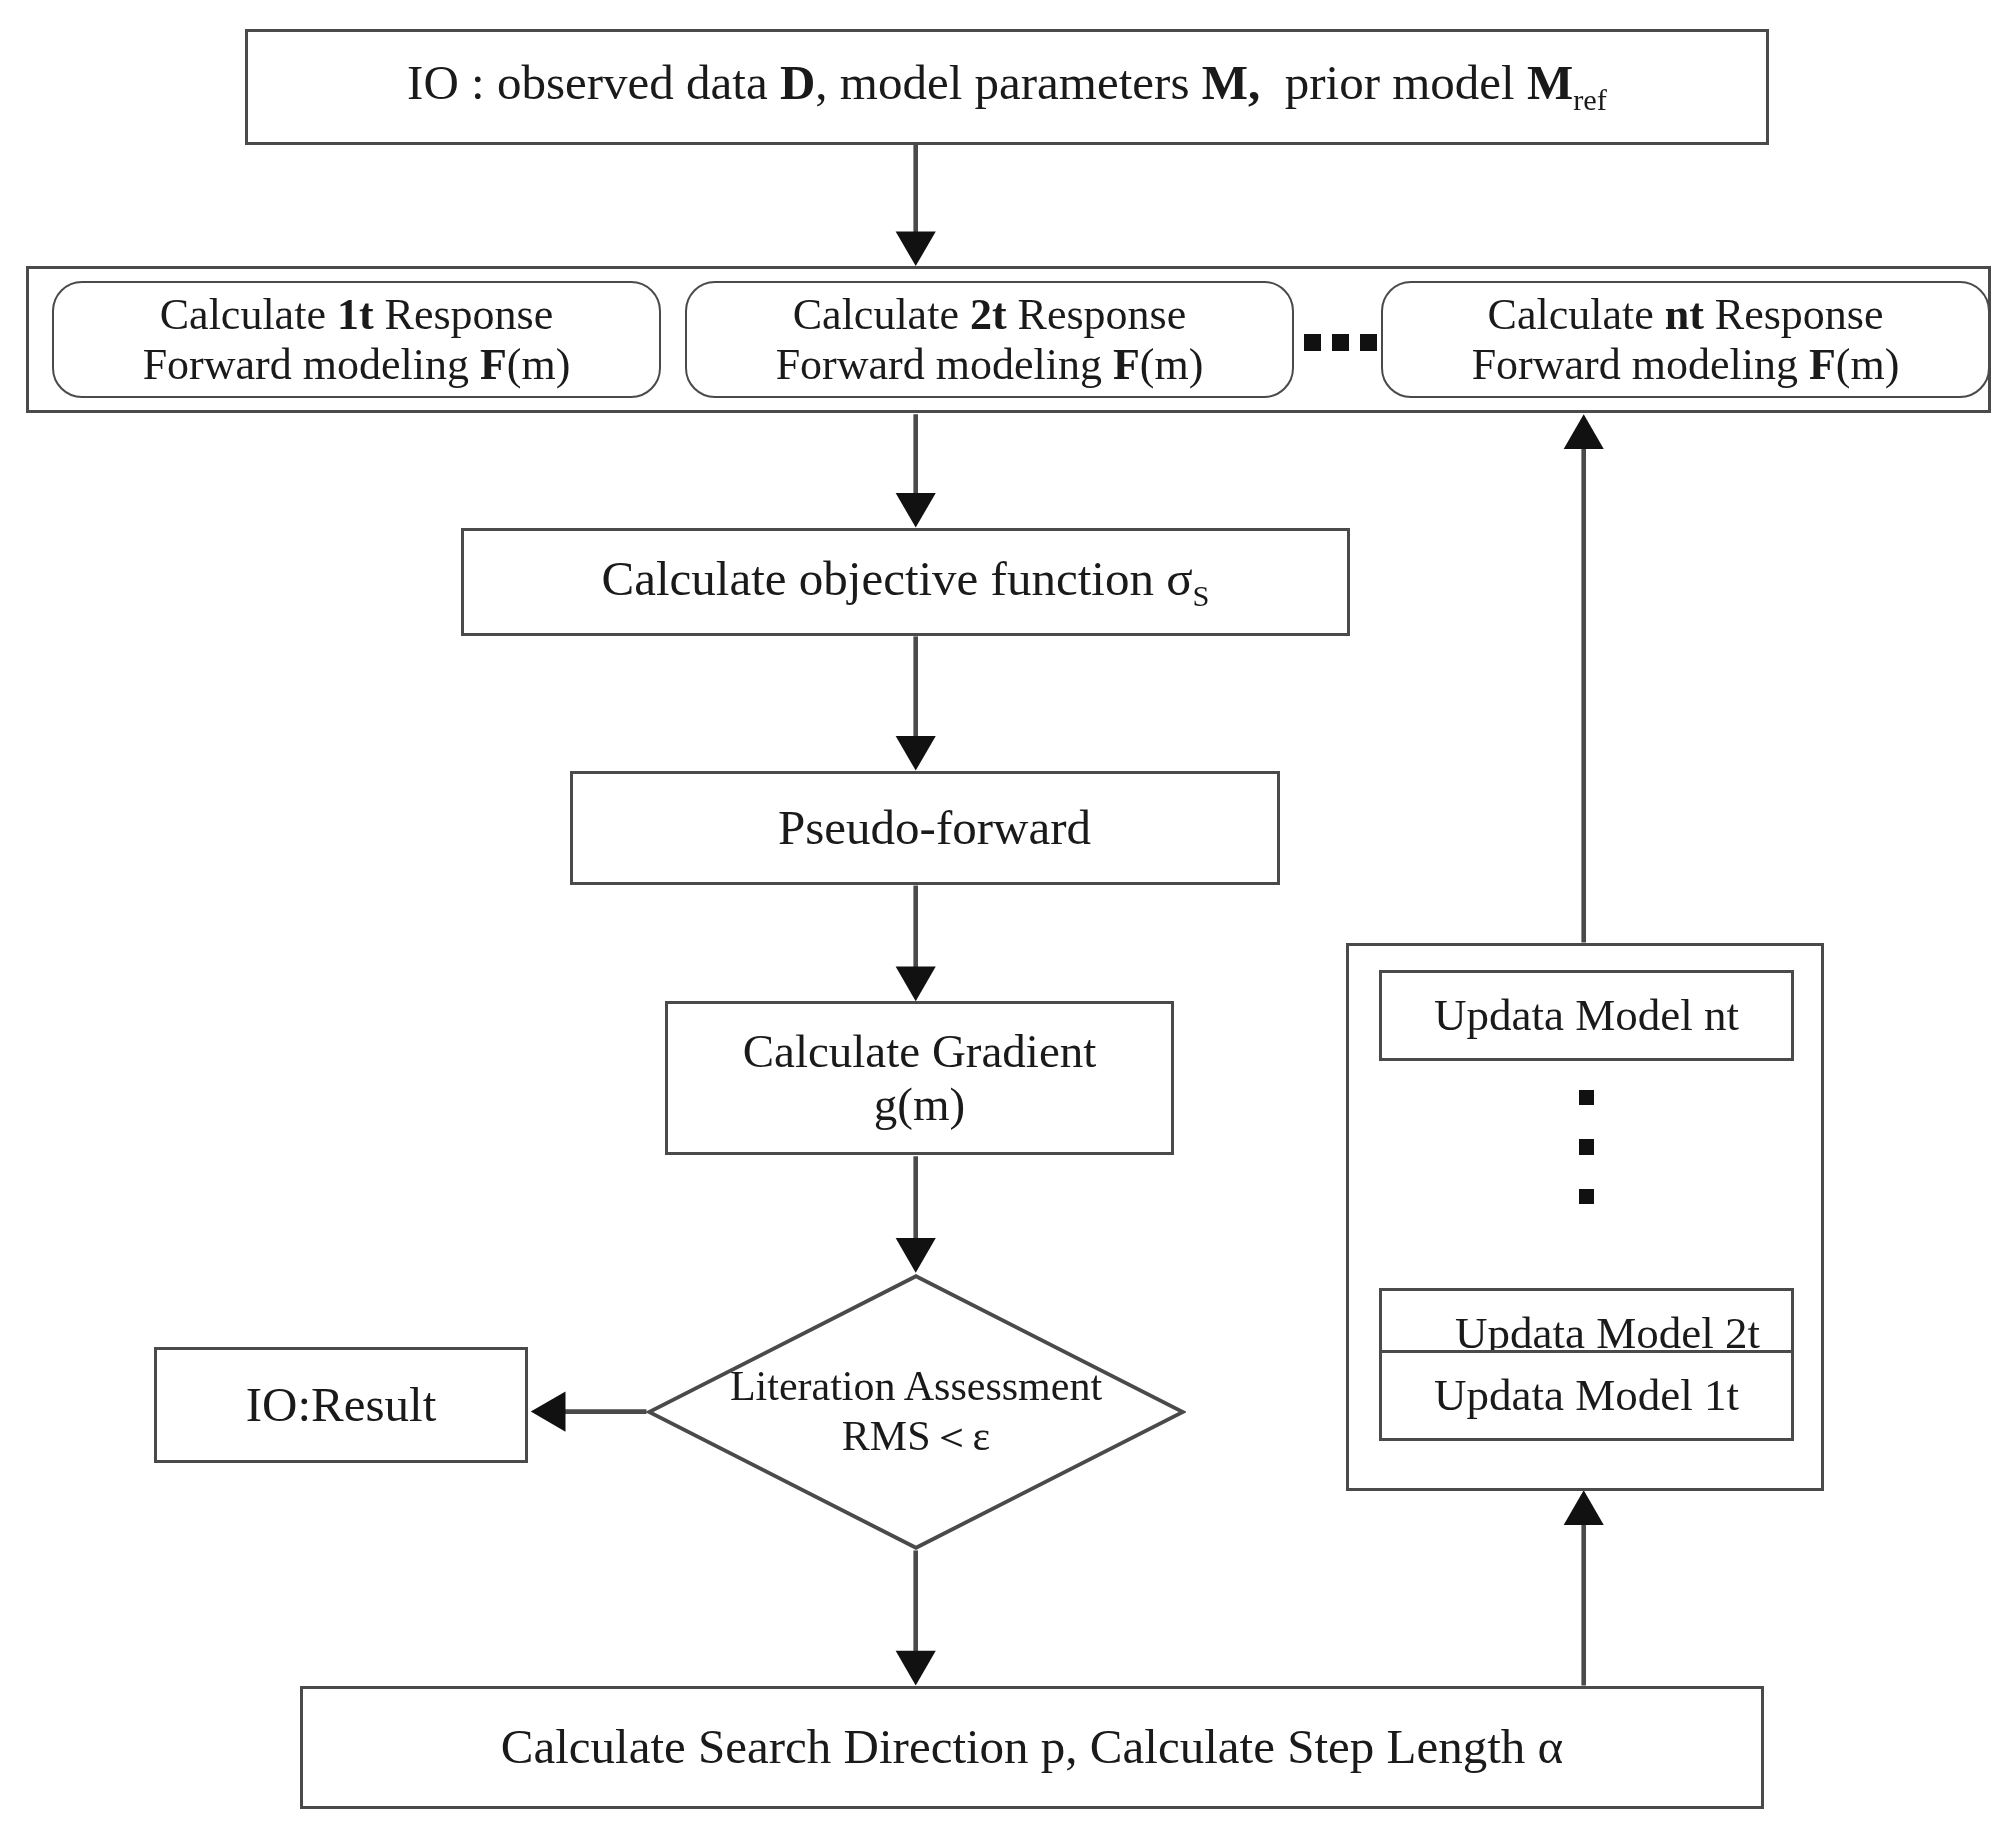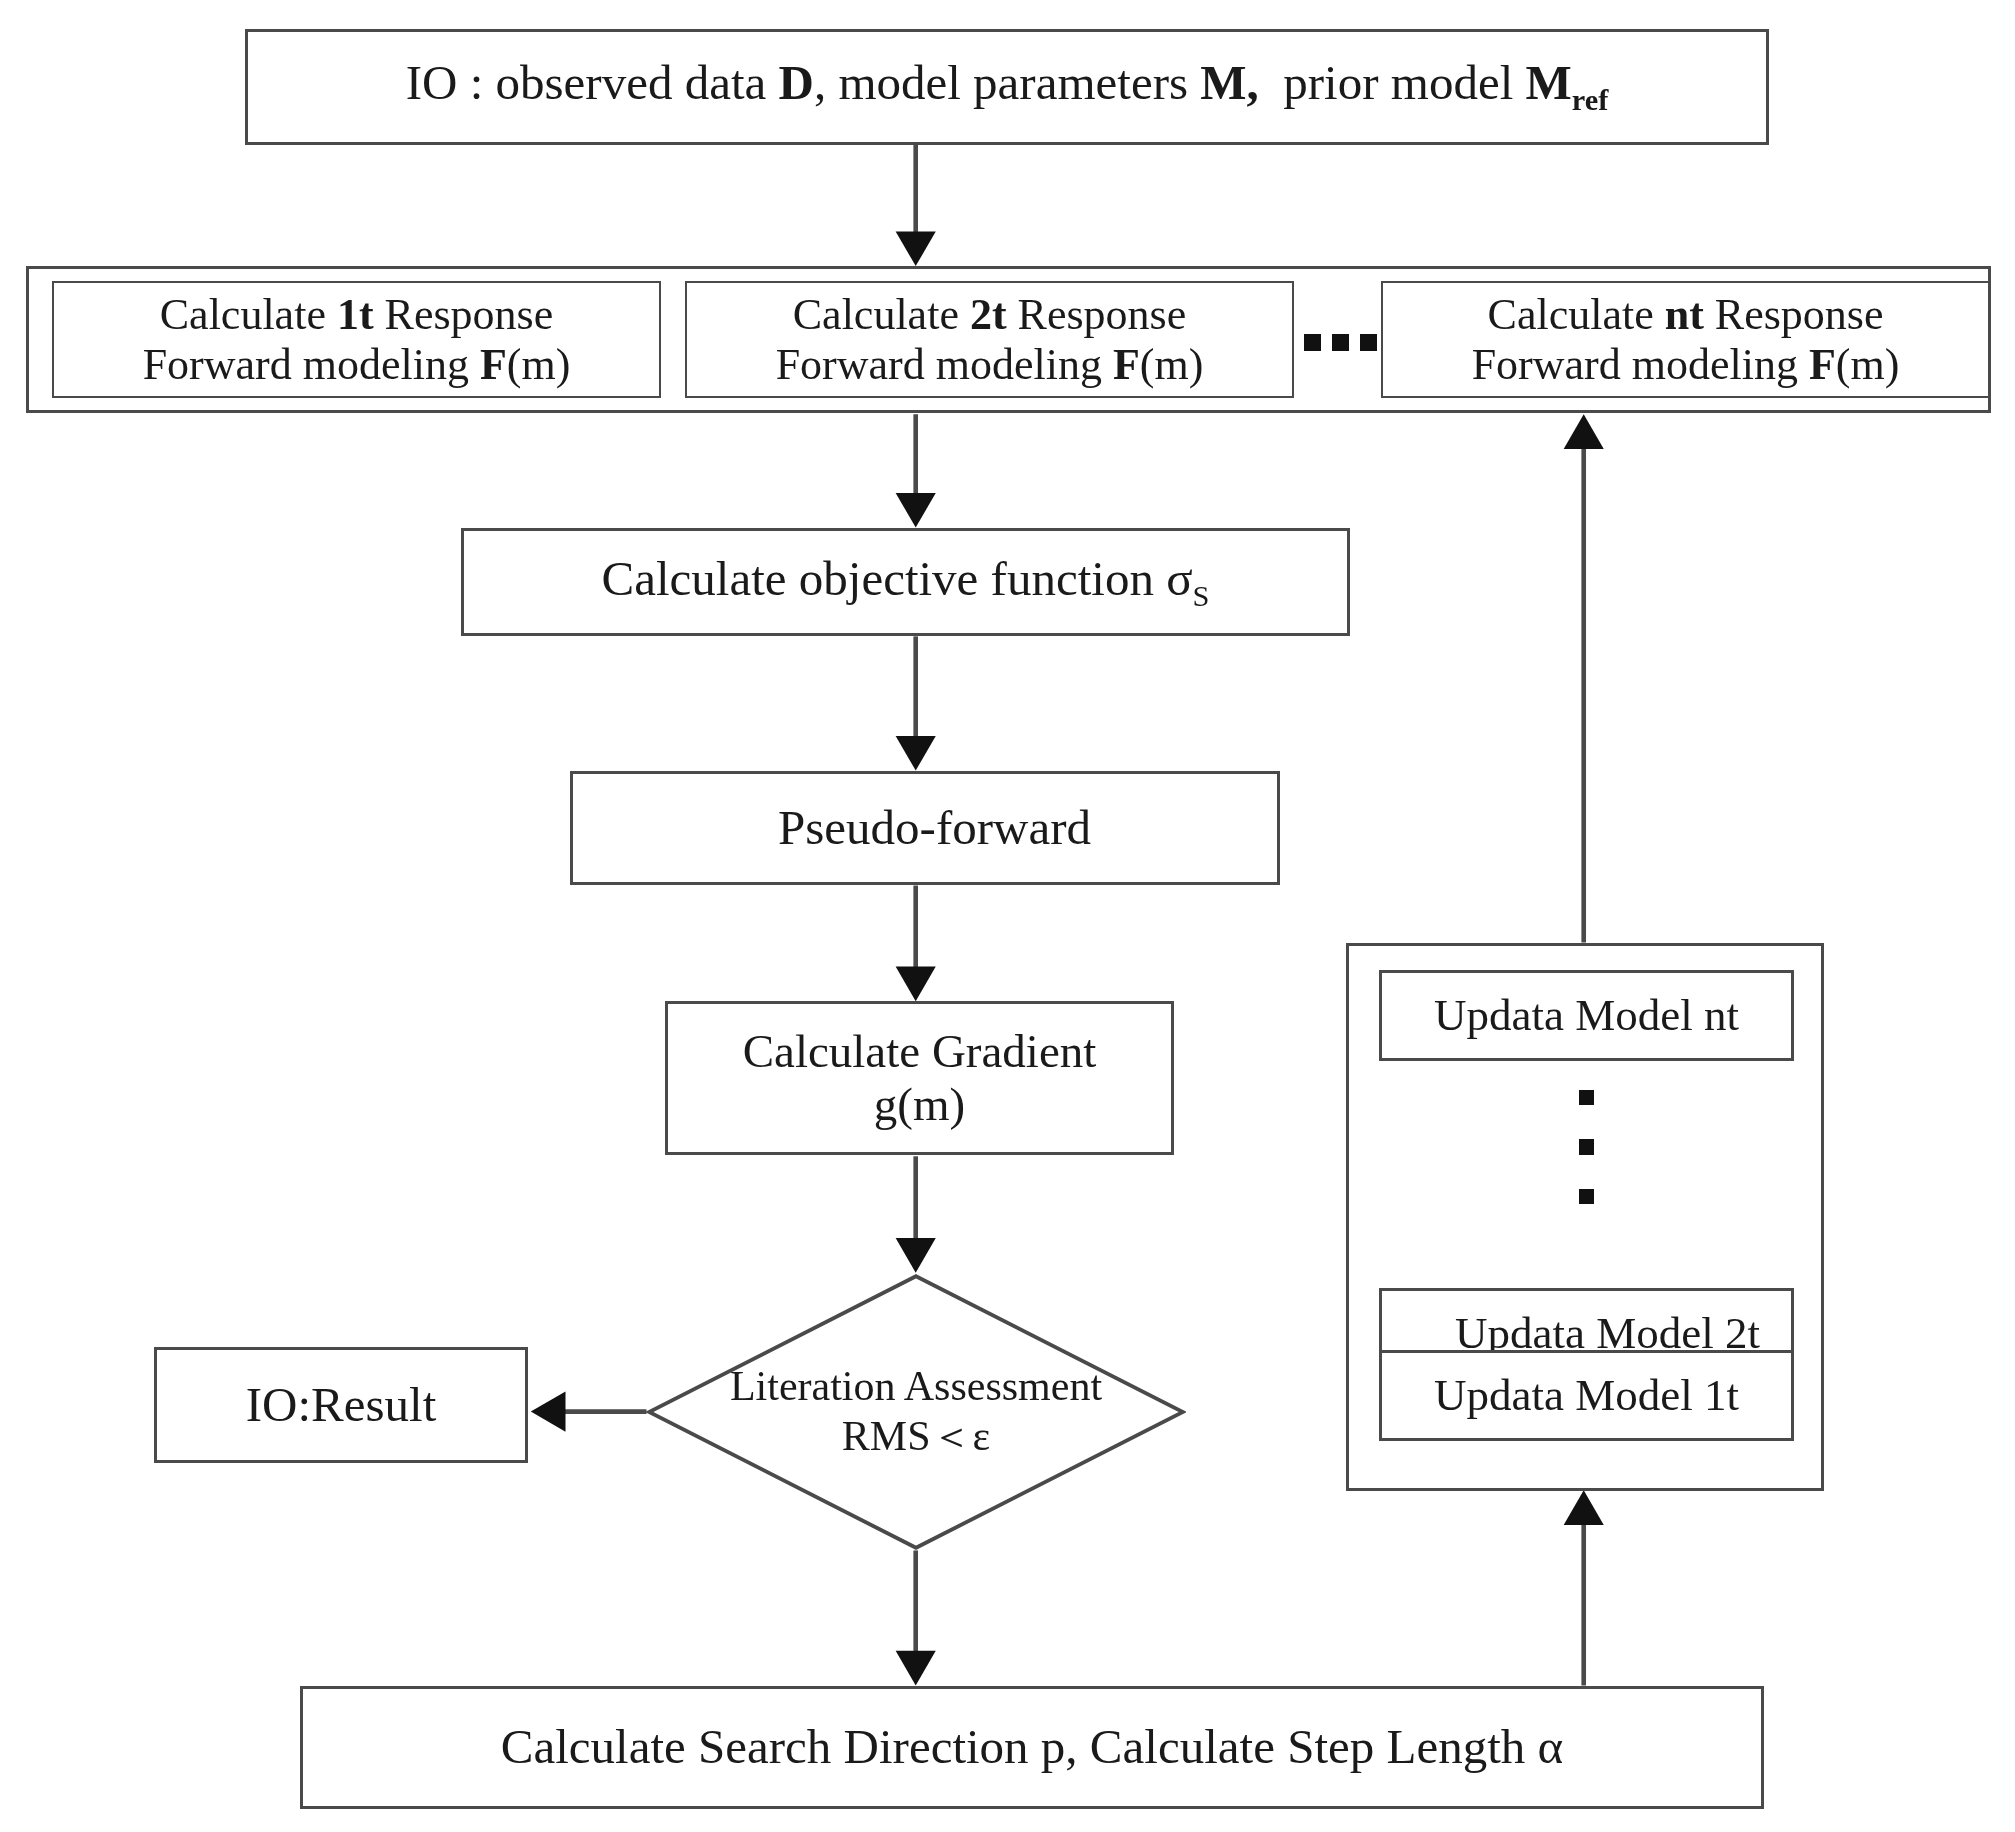--- a/index.html
+++ b/index.html
@@ -27,26 +27,26 @@
     box-sizing: border-box;
     border: 3.1px solid #4a4a4a;
     background: #ffffff;
     display: flex;
     flex-direction: column;
     align-items: center;
     justify-content: center;
     text-align: center;
     line-height: 1.12;
   }
-  .box.thin { border-width: 2.3px; }
+  .box.thin { border-width: 2.3px; border-radius: 30px; }
 
   .line-1, .line-2 { display: block; white-space: nowrap; }
 
   b.bld { font-weight: bold; }
-  .sub  { font-size: 0.62em; vertical-align: sub; font-weight: bold; }
+  .sub  { font-size: 0.62em; vertical-align: sub; font-weight: normal; }
   .subn { font-size: 0.62em; vertical-align: sub; font-weight: normal; }
 
   
   #io-top {
     left: 245px; top: 28.5px; width: 1524px; height: 116px;
     font-size: 49px;
   }
 
   
   #forward-row {

